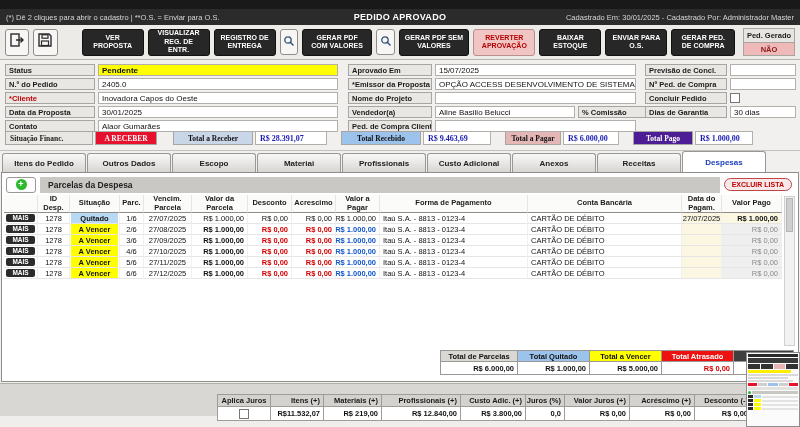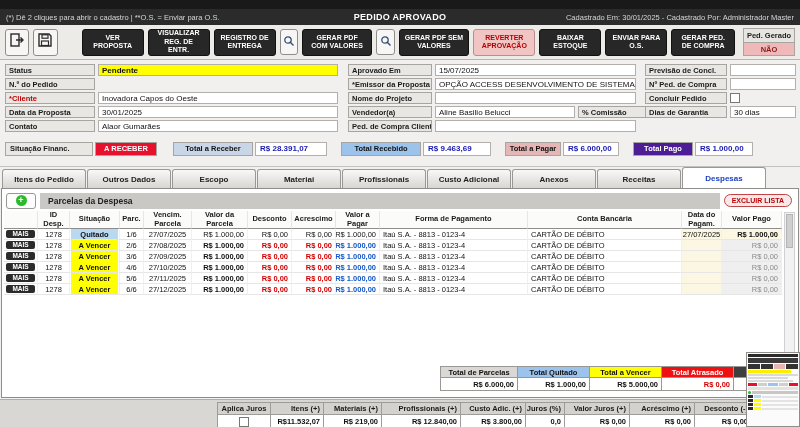--- a/index.html
+++ b/index.html
@@ -36,21 +36,21 @@
   .fcol.c3 .flabel { width:82px; }
   .flabel.red { color:#c00000; }
   .flabel.dis { color:#9a9a9a; }
   .fvalue { flex:1; background:#fff; border:1px solid #b3b0ac; font-size:8px; color:#111; display:flex; align-items:center; padding:0 3px; white-space:nowrap; overflow:hidden; }
   .fvalue.yellow { background:#ffff00; font-weight:bold; }
   .fvalue.dis { background:#eceae8; }
   .fvalue.short { flex:none; width:140px; }
   .checkbox { width:10px; height:10px; background:#fff; border:1px solid #777; align-self:center; cursor:pointer; }
 
   
-  .finbar { height:36px; display:flex; align-items:center; padding:0 5px; border-bottom:1px solid #c4c1bd; background:#f1f0ee; }
+  .finbar { height:20px; display:flex; align-items:flex-start; padding:0 5px; border-bottom:1px solid #c4c1bd; background:#f1f0ee;font-family:Liberation Serif, serif; }
   .fin-label { height:14px; background:#e9e7e4; border:1px solid #a8a5a1; font-size:7.5px; font-weight:bold; color:#1a1a1a; display:flex; align-items:center; padding:0 4px; white-space:nowrap; }
   .fin-badge { height:14px; display:flex; align-items:center; justify-content:center; font-size:7.5px; font-weight:bold; border:1px solid #a8a5a1; white-space:nowrap; }
   .fin-val { height:14px; background:#fff; border:1px solid #b3b0ac; font-size:8px; font-weight:bold; color:#1a1ab4; display:flex; align-items:center; padding:0 4px; margin-left:2px; white-space:nowrap; }
   .bg-red { background:#e8112d; color:#fff; }
   .bg-lblue { background:#c9d6e8; color:#111; }
   .bg-blue { background:#9cc3ec; color:#111; }
   .bg-pink { background:#e5b6b6; color:#111; }
   .bg-dred { background:#4c1d95; color:#fff; }
 
   
@@ -91,21 +91,21 @@
   .totals .tv.first { border-left:1px solid #9a9894; }
   .t-gray { background:#dad8d5; color:#111; }
   .t-blue { background:#9cc3ec; color:#111; }
   .t-yellow { background:#ffff00; color:#111; }
   .t-red { background:#ee1111; color:#fff; }
   .t-dark { background:#3f3f3f; color:#fff; }
   .tv.red { color:#d40000; }
 
   
   .bottombar { height:33px; background:#d9d7d3; border-top:1px solid #b0aeaa; position:relative; margin-top:1px; }
-  .btable { position:absolute; left:217px; top:2px; display:grid; grid-template-columns:54px 53px 58px 79px 65px 39px 65px 65px 57px 48px; }
+  .btable { position:absolute; left:217px; top:10px; display:grid; grid-template-columns:54px 53px 58px 79px 65px 39px 65px 65px 57px 48px; }
   .btable .bh { height:13px; font-size:7.5px; font-weight:bold; color:#1a1a1a; display:flex; align-items:center; justify-content:flex-end; padding:0 3px; border:1px solid #9e9c98; border-left:none; white-space:nowrap; overflow:hidden; background:#d4d2ce; }
   .btable .bh:first-child { justify-content:center; border-left:1px solid #9e9c98; }
   .btable .bv { height:14px; background:#fff; font-size:7.5px; font-weight:bold; color:#111; display:flex; align-items:center; justify-content:flex-end; padding:0 3px; border:1px solid #9e9c98; border-top:none; border-left:none; white-space:nowrap; overflow:hidden; }
   .btable .bv.first { border-left:1px solid #9e9c98; justify-content:center; }
   .bottomstrip { height:12px; background:#efeeec; }
 
   
   .thumb-overlay { position:absolute; right:0; bottom:0; width:54px; height:75px; background:#fbfbfb; border:1px solid #8f8d89; z-index:60; overflow:hidden; padding:1px; }
   .thumb-overlay .m { margin-bottom:1px; }
   .mbar1 { height:3px; background:#2b2b2b; }
@@ -193,20 +193,21 @@
   </div>
 
   <div class="formarea">
     <div class="fcol c1">
         <div class="frow">
           <div class="flabel">Status</div>
           <div class="fvalue yellow">Pendente</div>
         </div>
         <div class="frow">
           <div class="flabel">N.º do Pedido</div>
+          <div class="fvalue">2405.0</div>
         </div>
         <div class="frow">
           <div class="flabel red">*Cliente</div>
           <div class="fvalue">Inovadora Capos do Oeste</div>
         </div>
         <div class="frow">
           <div class="flabel">Data da Proposta</div>
           <div class="fvalue">30/01/2025</div>
         </div>
         <div class="frow">

